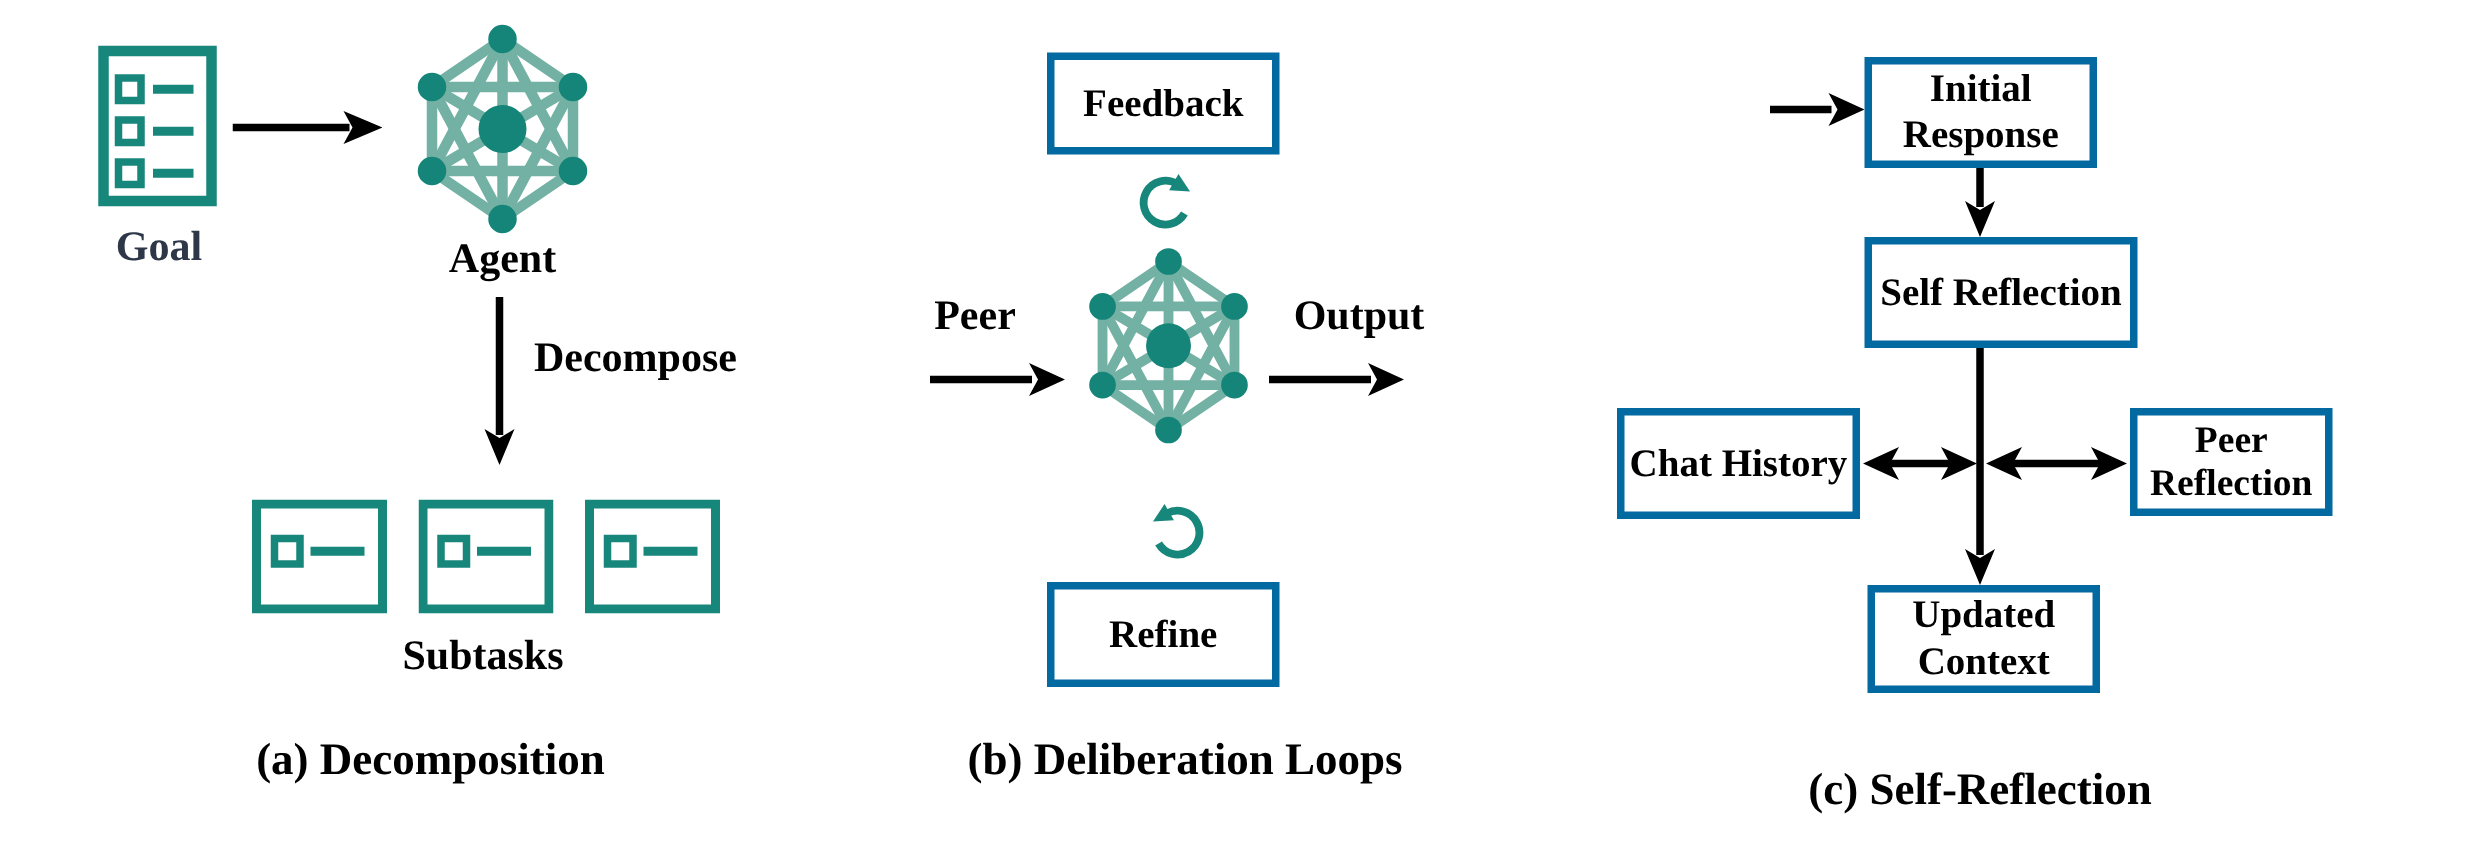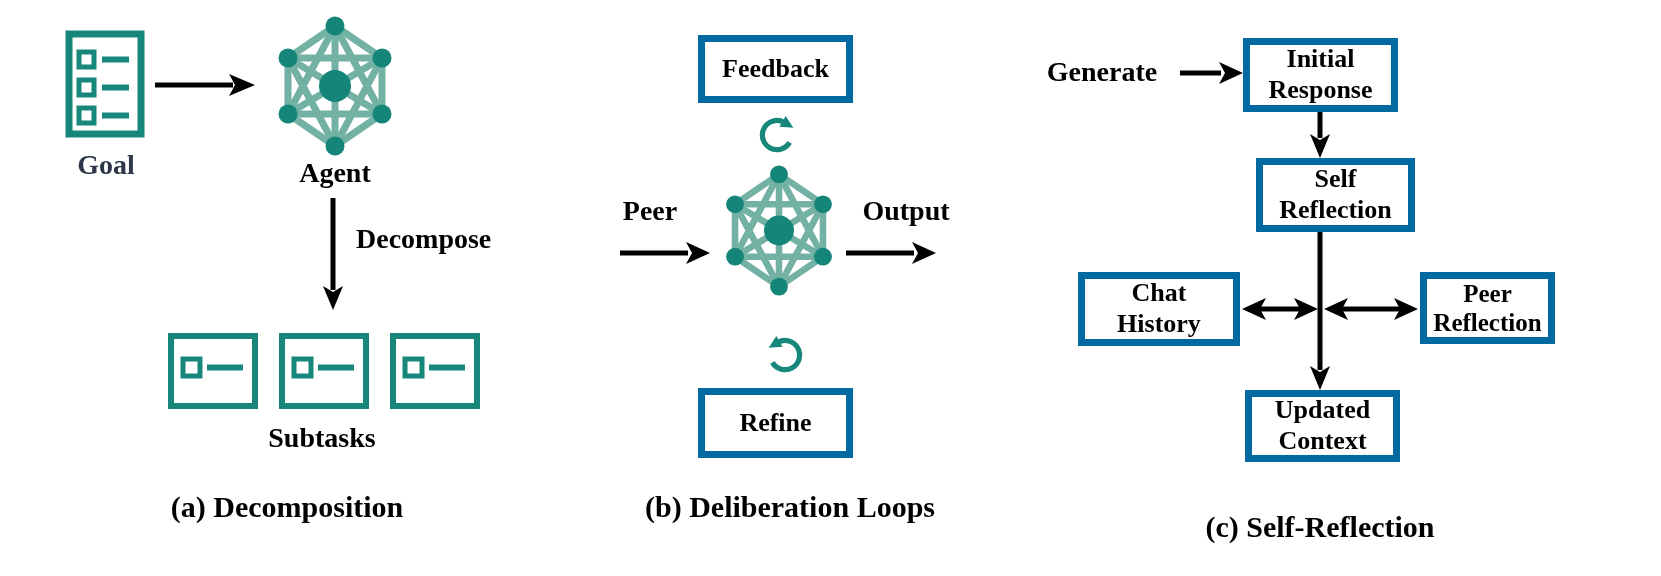--- a/index.html
+++ b/index.html
@@ -5,21 +5,21 @@
   html,body{margin:0;padding:0;background:#fff;}
   #figure{
     position:relative;width:1661px;height:576px;background:#ffffff;
     font-family:"Liberation Serif","DejaVu Serif",serif;font-weight:bold;color:#000;
     overflow:hidden;
   }
   .abs{position:absolute;}
   .lbl{font-size:28px;text-align:center;line-height:1.1;}
   .caption{font-size:30px;text-align:center;white-space:nowrap;}
   .tealbox{
-    position:absolute;border:7px solid #0369a1;background:#ffffff;
+    position:absolute;border:5px solid #0369a1;background:#ffffff;
     display:flex;align-items:center;justify-content:center;text-align:center;
     font-size:26px;line-height:1.18;box-sizing:border-box;padding:0 2px;
   }
   .goal-color{color:#2D3748;}
   svg{display:block;}
   .blk{stroke:#000;}
 </style>
 </head>
 <body>
 
@@ -143,36 +143,35 @@
 
     <div class="tealbox" style="left:158px;top:388px;width:155px;height:70px;">
       <span>Refine</span>
     </div>
 
     <div class="abs caption" style="left:80px;top:490px;width:340px;">(b) Deliberation Loops</div>
   </div>
 
   <div class="abs" style="left:1020px;top:0;width:641px;height:576px;">
 
-    <div class="abs lbl" style="left:12px;top:57px;width:140px;">Generate</div>
     <svg class="abs" style="left:160px;top:60px;" width="63" height="26" viewBox="0 0 63 26">
       <line class="blk" x1="0" y1="13" x2="41" y2="13" stroke-width="5"></line>
       <polygon points="63,13 39,2 45,13 39,24"></polygon>
     </svg>
 
     <div class="tealbox" style="left:223px;top:38px;width:155px;height:74px;">
       <span>Initial Response</span>
     </div>
 
     <svg class="abs" style="left:289px;top:112px;" width="22" height="46" viewBox="0 0 22 46">
       <line class="blk" x1="11" y1="0" x2="11" y2="26" stroke-width="5"></line>
       <polygon points="11,46 1,22 11,28 21,22"></polygon>
     </svg>
 
-    <div class="tealbox" style="left:236px;top:158px;width:159px;height:74px;">
+    <div class="tealbox" style="left:223px;top:158px;width:182px;height:74px;">
       <span>Self Reflection</span>
     </div>
 
     <svg class="abs" style="left:289px;top:232px;" width="22" height="158" viewBox="0 0 22 158">
       <line class="blk" x1="11" y1="0" x2="11" y2="138" stroke-width="5"></line>
       <polygon points="11,158 1,134 11,140 21,134"></polygon>
     </svg>
 
     <div class="tealbox" style="left:58px;top:272px;width:162px;height:74px;">
       <span>Chat History</span>

